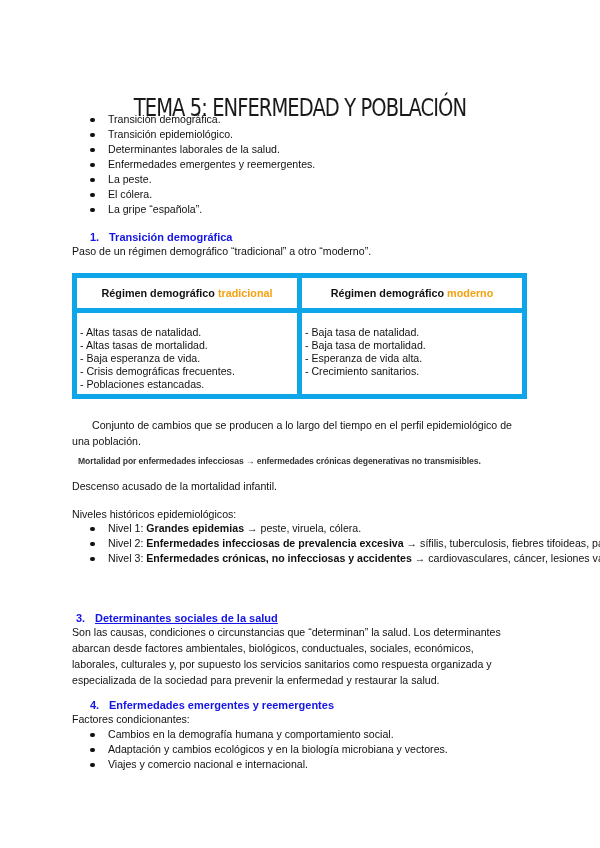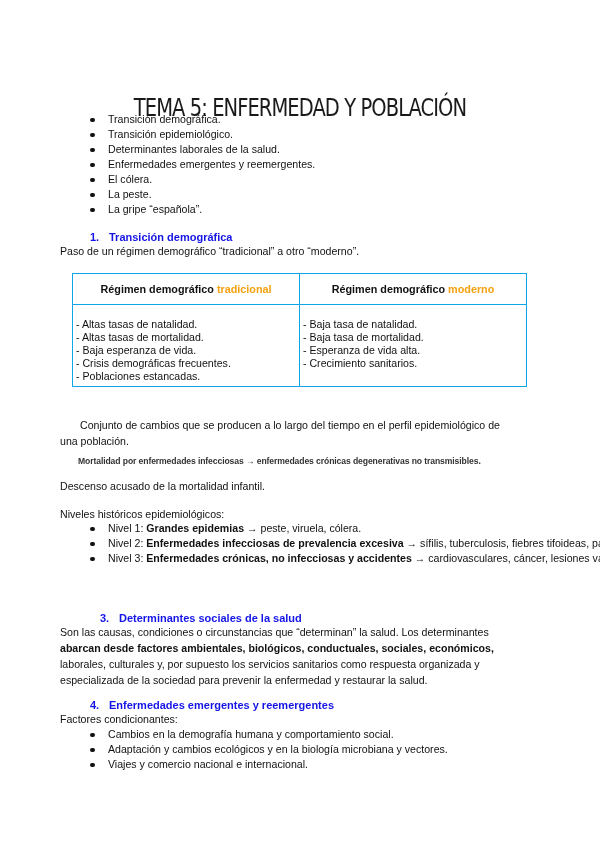--- a/index.html
+++ b/index.html
@@ -62,34 +62,34 @@
       position: absolute;
       color: #1414e6;
       font-weight: bold;
       font-size: 11px;
       line-height: 14px;
       white-space: nowrap;
     }
     .heading .num { display: inline-block; width: 19px; }
     .para {
       position: absolute;
-      left: 60px;
+      left: 72px;
       width: 460px;
       line-height: 15.5px;
       white-space: nowrap;
     }
     table.regimen {
       position: absolute;
       left: 72px; top: 273px;
       width: 455px;
       border-collapse: collapse;
       font-size: 10.6px;
     }
     table.regimen th, table.regimen td {
-      border: 1px solid #0ea5e9;
+      border: 5px solid #0ea5e9;
       vertical-align: top;
     }
     table.regimen th {
       height: 28px;
       font-weight: bold;
       text-align: center;
       vertical-align: middle;
       font-size: 10.8px;
     }
     table.regimen td {
@@ -117,22 +117,22 @@
 
 <div class="page">
 
   <h1 class="title">TEMA 5: ENFERMEDAD Y POBLACIÓN</h1>
 
   <ul class="bullets toc">
     <li>Transición demográfica.</li>
     <li>Transición epidemiológico.</li>
     <li>Determinantes laborales de la salud.</li>
     <li>Enfermedades emergentes y reemergentes.</li>
+    <li>La peste.</li>
     <li>El cólera.</li>
-    <li>La peste.</li>
     <li>La gripe “española”.</li>
   </ul>
 
   <div class="heading" style="left:90px; top:230px;">
     <span class="num">1.</span><span>Transición demográfica</span>
   </div>
   <div class="para" style="top:244px;">Paso de un régimen demográfico “tradicional” a otro “moderno”.</div>
 
   <table class="regimen">
     <thead>
@@ -175,25 +175,25 @@
       <span>Nivel 1: </span><b>Grandes epidemias</b><span> → peste, viruela, cólera.</span>
     </li>
     <li>
       <span>Nivel 2: </span><b>Enfermedades infecciosas de prevalencia excesiva</b><span> → sífilis, tuberculosis, fiebres tifoideas, paludismo.</span>
     </li>
     <li>
       <span>Nivel 3: </span><b>Enfermedades crónicas, no infecciosas y accidentes</b><span> → cardiovasculares, cáncer, lesiones vasculares.</span>
     </li>
   </ul>
 
-  <div class="heading" style="left:100px; top:611px;">
+  <div class="heading" style="left:76px; top:611px;text-decoration:underline;">
     <span class="num">3.</span><span>Determinantes sociales de la salud</span>
   </div>
   <div class="para" style="top:625px;">Son las causas, condiciones o circunstancias que “determinan” la salud. Los determinantes</div>
-  <div class="para" style="top:641px;font-weight:bold;">abarcan desde factores ambientales, biológicos, conductuales, sociales, económicos,</div>
+  <div class="para" style="top:641px;">abarcan desde factores ambientales, biológicos, conductuales, sociales, económicos,</div>
   <div class="para" style="top:657px;">laborales, culturales y, por supuesto los servicios sanitarios como respuesta organizada y</div>
   <div class="para" style="top:673px;">especializada de la sociedad para prevenir la enfermedad y restaurar la salud.</div>
 
   <div class="heading" style="left:90px; top:698px;">
     <span class="num">4.</span><span>Enfermedades emergentes y reemergentes</span>
   </div>
   <div class="para" style="top:712px;">Factores condicionantes:</div>
 
   <ul class="bullets factores-list">
     <li>Cambios en la demografía humana y comportamiento social.</li>

